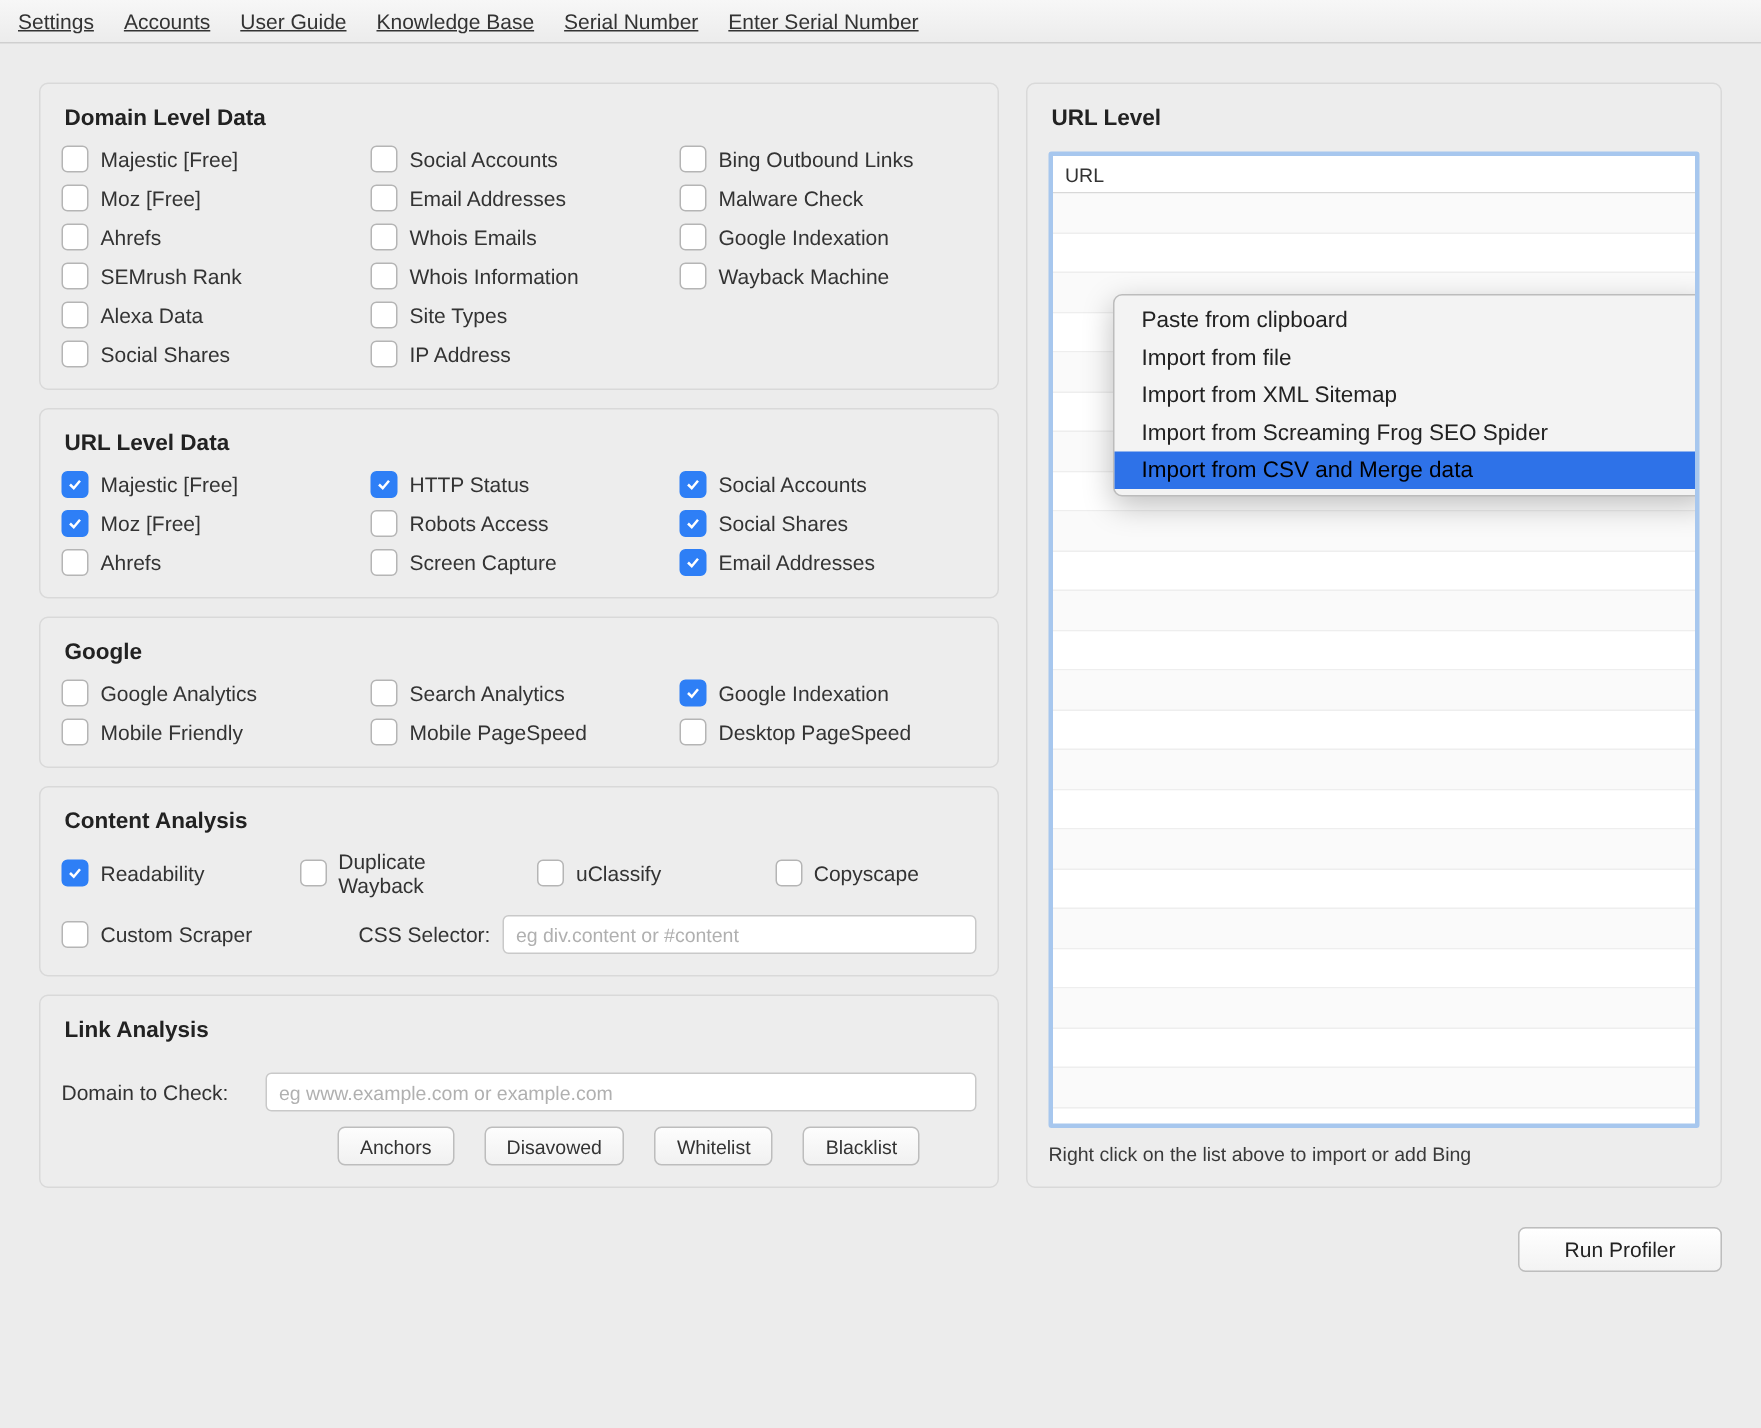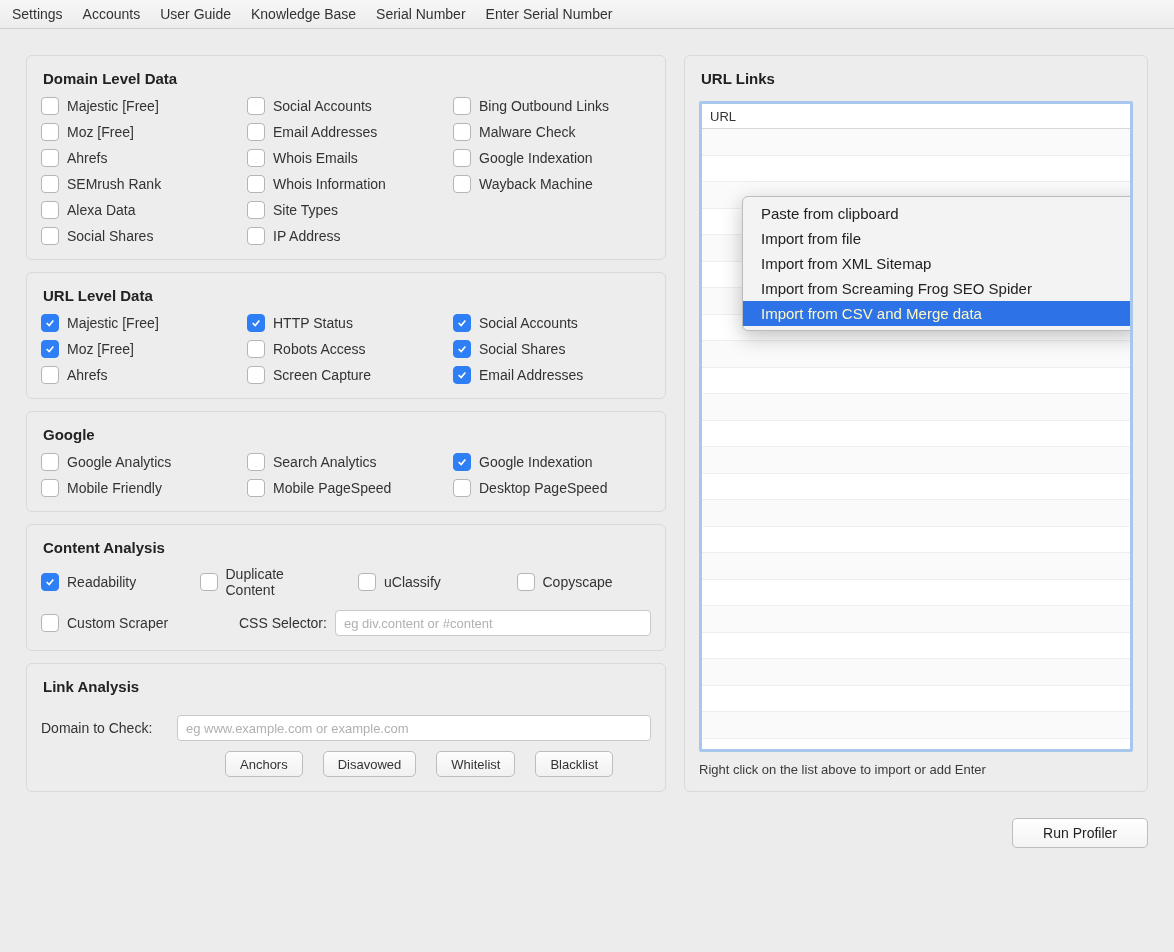--- a/index.html
+++ b/index.html
@@ -1,17 +1,17 @@
 <!DOCTYPE html>
 <html><head>
 <meta charset="utf-8">
 <style>
   html,body{margin:0;padding:0;font-family:-apple-system,BlinkMacSystemFont,"Helvetica Neue",Arial,sans-serif;font-size:14px;color:#333;background:#ececec;}
   .menubar{background:linear-gradient(#f7f7f7,#ececec);border-bottom:1px solid #cfcfcf;padding:4px 6px;display:flex;gap:8px;}
-  .menubar span{padding:2px 6px;cursor:default;}
+  .menubar span{padding:2px 6px;cursor:default;text-decoration:underline;}
   .content{display:flex;gap:18px;padding:26px;}
   .left{flex:0 0 640px;display:flex;flex-direction:column;gap:12px;}
   .right{flex:1;display:flex;flex-direction:column;}
   .panel{background:#ededed;border:1px solid #d9d9d9;border-radius:6px;padding:0 14px 14px 14px;}
   .panel-title{font-weight:600;font-size:15px;color:#222;padding:14px 2px 10px 2px;}
   .grid3{display:grid;grid-template-columns:repeat(3,1fr);column-gap:8px;row-gap:8px;}
   .grid4{display:grid;grid-template-columns:repeat(4,1fr);column-gap:8px;row-gap:8px;gap:24px;}
   .chk{display:flex;align-items:center;gap:8px;}
   .box{width:16px;height:16px;border:1px solid #b5b5b5;border-radius:4px;background:#fff;display:flex;align-items:center;justify-content:center;flex-shrink:0;}
   .box.checked{background:#2e7ff6;border-color:#2e7ff6;}
@@ -28,21 +28,21 @@
   .url-header{height:24px;border-bottom:1px solid #d8d8d8;display:flex;align-items:center;padding:0 8px;font-size:13px;color:#333;background:#fff;}
   .url-rows{position:absolute;top:25px;left:0;right:0;bottom:0;}
   .url-row{height:25.5px;border-bottom:1px solid #eee;}
   .url-row:nth-child(odd){background:#fafafa;}
   .url-row:nth-child(even){background:#fff;}
   .hint{font-size:13px;color:#3a3a3a;margin-top:10px;}
   .footer{display:flex;justify-content:flex-end;padding:0 26px 20px 26px;}
   .run-btn{height:30px;padding:0 30px;border:1px solid #bdbdbd;border-radius:5px;background:linear-gradient(#ffffff,#f3f3f3);font-size:14px;color:#222;}
   .context-menu{position:absolute;top:92px;left:40px;width:396px;background:#f3f3f3;border:1px solid #bcbcbc;border-radius:6px;box-shadow:0 6px 20px rgba(0,0,0,0.25);padding:4px 0;z-index:10;}
   .ctx-item{padding:4px 18px;font-size:15px;color:#222;cursor:default;}
-  .ctx-item.sel{background:#2e72e8;color:#fef9c3;}
+  .ctx-item.sel{background:#2e72e8;color:#000000;}
   .custom-row{display:flex;align-items:center;gap:8px;margin-top:12px;}
 </style>
 </head>
 <body>
 
 <div class="menubar" id="menubar">
     <span>Settings</span>
     <span>Accounts</span>
     <span>User Guide</span>
     <span>Knowledge Base</span>
@@ -231,21 +231,21 @@
           <div class="chk">
             <span class="box checked">
               <svg viewBox="0 0 12 12">
                 <path d="M2 6 L5 9 L10 3" stroke="#fff" stroke-width="2" fill="none"></path>
               </svg>
             </span>
             <span>Readability</span>
           </div>
           <div class="chk">
             <span class="box"></span>
-            <span>Duplicate Content</span>
+            <span>Duplicate Wayback</span>
           </div>
           <div class="chk">
             <span class="box"></span>
             <span>uClassify</span>
           </div>
           <div class="chk">
             <span class="box"></span>
             <span>Copyscape</span>
           </div>
         </div>
@@ -270,21 +270,21 @@
           <button class="btn">Disavowed</button>
           <button class="btn">Whitelist</button>
           <button class="btn">Blacklist</button>
         </div>
     </div>
 
   </div>
 
   <div class="right">
     <div class="url-panel">
-      <div class="panel-title">URL Links</div>
+      <div class="panel-title">URL Level</div>
       <div class="url-list">
         <div class="url-header">URL</div>
         <div class="url-rows" id="url-rows">
             <div class="url-row"></div>
             <div class="url-row"></div>
             <div class="url-row"></div>
             <div class="url-row"></div>
             <div class="url-row"></div>
             <div class="url-row"></div>
             <div class="url-row"></div>
@@ -306,20 +306,20 @@
             <div class="url-row"></div>
           </div>
         <div class="context-menu" id="ctx-menu">
             <div class="ctx-item">Paste from clipboard</div>
             <div class="ctx-item">Import from file</div>
             <div class="ctx-item">Import from XML Sitemap</div>
             <div class="ctx-item">Import from Screaming Frog SEO Spider</div>
             <div class="ctx-item sel">Import from CSV and Merge data</div>
           </div>
       </div>
-      <div class="hint">Right click on the list above to import or add Enter</div>
+      <div class="hint">Right click on the list above to import or add Bing</div>
     </div>
   </div>
 </div>
 
 <div class="footer">
   <button class="run-btn">Run Profiler</button>
 </div>
 
 </body></html>

